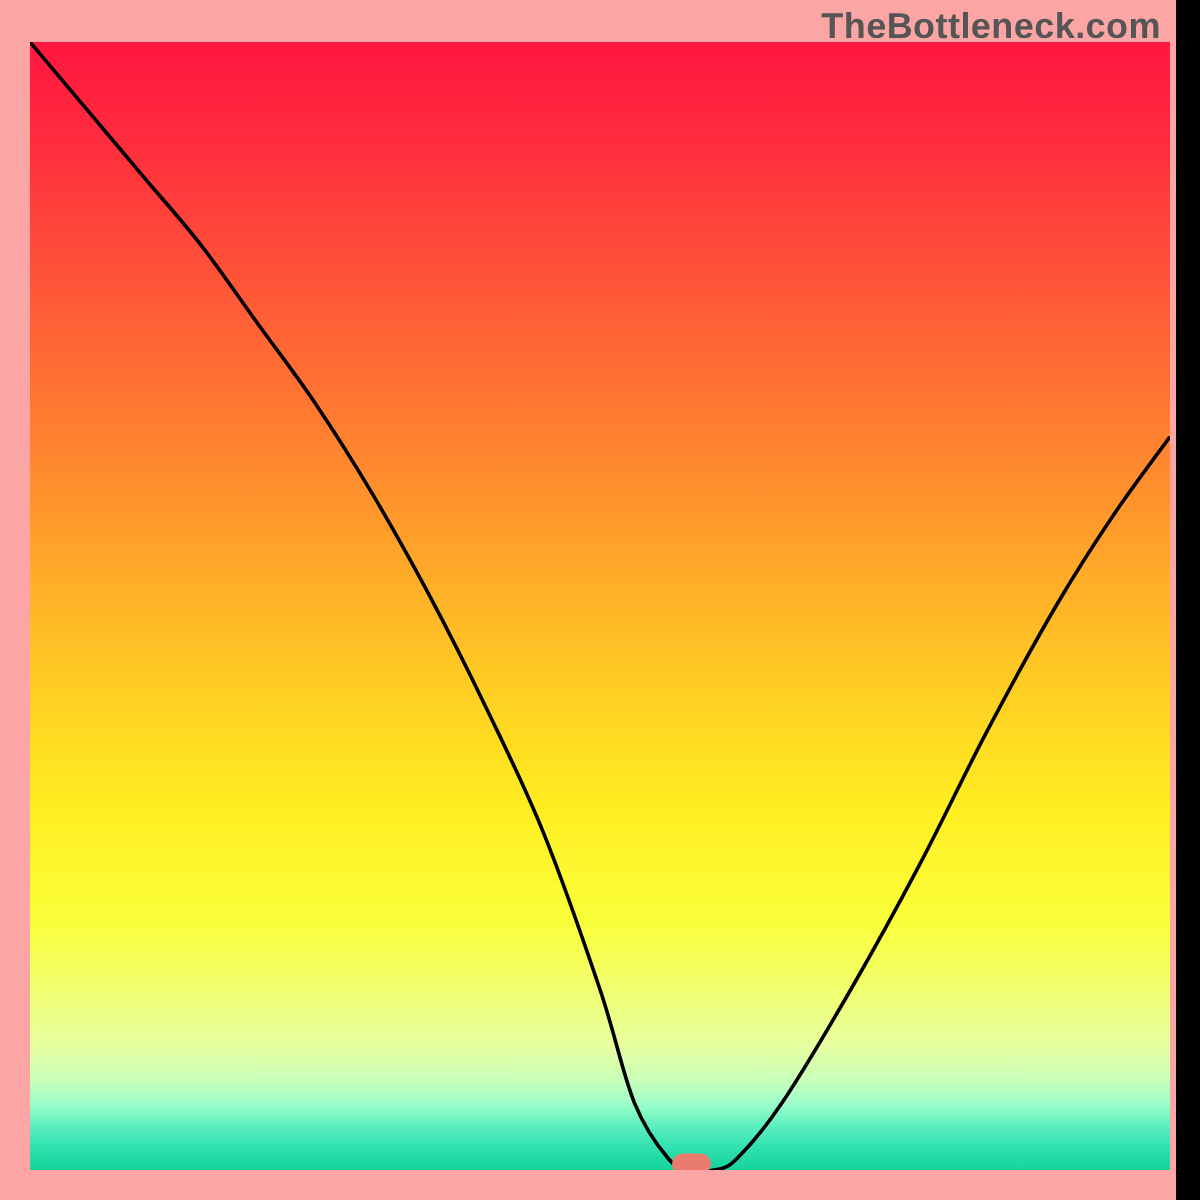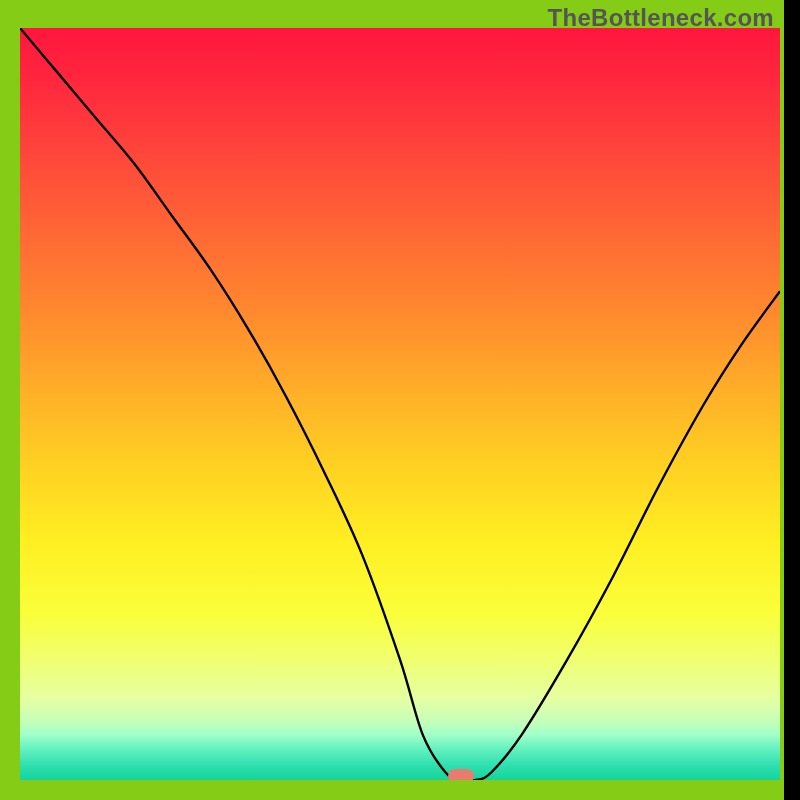--- a/index.html
+++ b/index.html
@@ -8,21 +8,21 @@
     width: 800px;
     height: 800px;
     background: #000;
     overflow: hidden;
     font-family: Arial, Helvetica, sans-serif;
   }
   .frame {
     position: relative;
     width: 784px;
     height: 800px;
-    background: #84cc16;
+    background: #fca5a5;
   }
   .watermark {
     position: absolute;
     top: 4px;
     right: 10px;
     color: #555;
     font-size: 24px;
     font-weight: 600;
     letter-spacing: 0.3px;
     z-index: 10;

